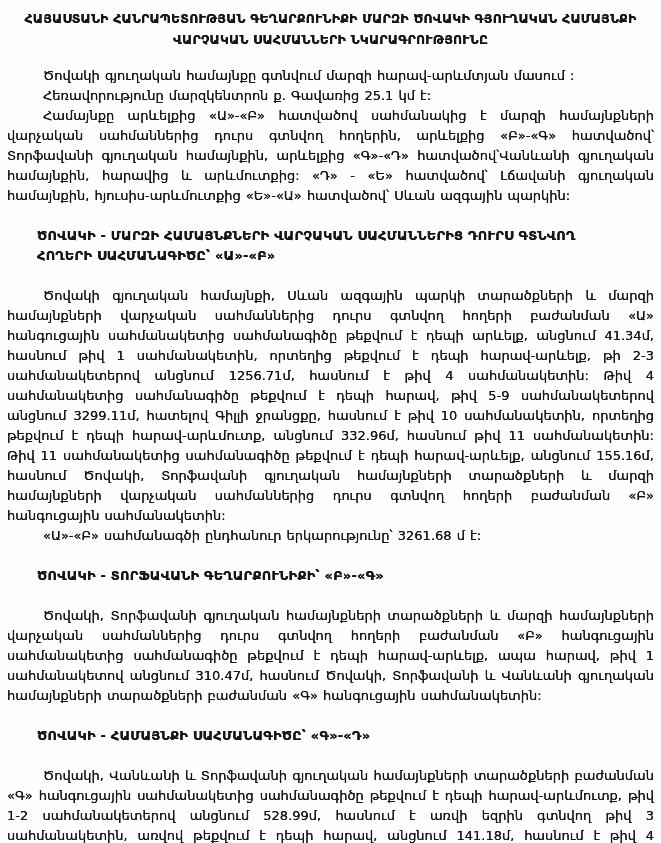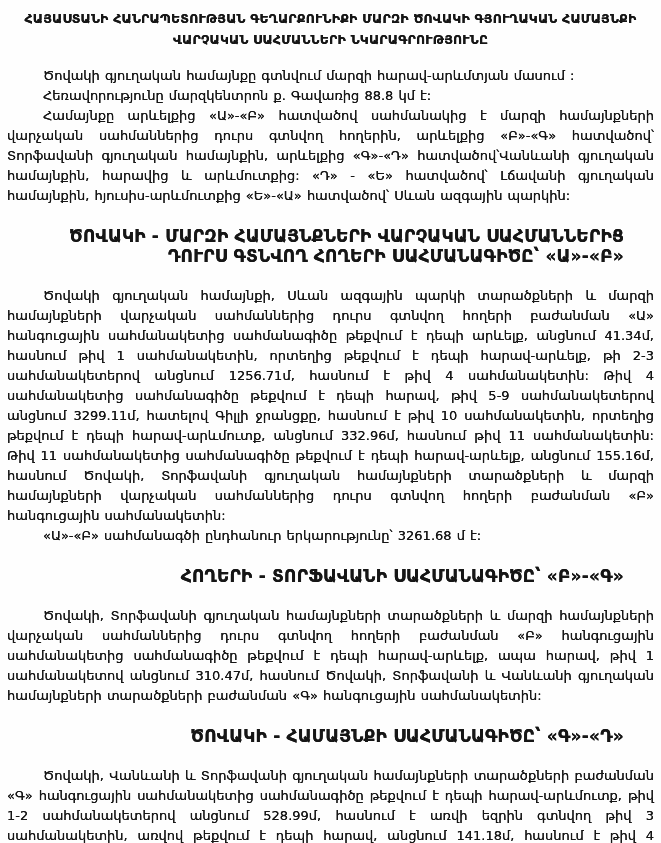--- a/index.html
+++ b/index.html
@@ -40,23 +40,23 @@
     font-size: 13px;
     line-height: 20px;
     text-align: justify;
     text-indent: 36px;
     word-spacing: 1px;
   }
   p.no-just {
     text-align: left;
   }
   h2.section-heading {
-    text-align: right;
+    text-align: left;
     font-weight: bold;
-    font-size: 17px;
+    font-size: 13px;
     line-height: 20px;
     margin: 20px 30px 20px 30px;
     letter-spacing: 0.2px;
   }
   .section-body {
     margin-top: 0;
   }
   .length-line {
     margin-top: 0;
   }
@@ -66,32 +66,32 @@
 
 <div class="page">
 
   <div class="doc-title">
     <div>ՀԱՅԱՍՏԱՆԻ ՀԱՆՐԱՊԵՏՈՒԹՅԱՆ ԳԵՂԱՐՔՈՒՆԻՔԻ ՄԱՐԶԻ ԾՈՎԱԿԻ  ԳՅՈՒՂԱԿԱՆ ՀԱՄԱՅՆՔԻ</div>
     <div>ՎԱՐՉԱԿԱՆ ՍԱՀՄԱՆՆԵՐԻ ՆԿԱՐԱԳՐՈՒԹՅՈՒՆԸ</div>
   </div>
 
   <div class="intro">
     <p class="body-par no-just">Ծովակի գյուղական համայնքը գտնվում մարզի հարավ-արևմտյան մասում :</p>
-    <p class="body-par no-just">Հեռավորությունը մարզկենտրոն ք. Գավառից 88.8 կմ է:</p>
+    <p class="body-par no-just">Հեռավորությունը մարզկենտրոն ք. Գավառից 25.1 կմ է:</p>
     <p class="body-par">Համայնքը արևելքից «Ա»-«Բ» հատվածով սահմանակից է մարզի համայնքների վարչական սահմաններից դուրս գտնվող հողերին, արևելքից «Բ»-«Գ» հատվածով՝ Տորֆավանի գյուղական համայնքին, արևելքից «Գ»-«Դ» հատվածով՝Վանևանի գյուղական համայնքին, հարավից և արևմուտքից: «Դ» - «Ե» հատվածով՝ Լճավանի գյուղական համայնքին, հյուսիս-արևմուտքից «Ե»-«Ա» հատվածով՝ Սևան ազգային պարկին:</p>
   </div>
 
   <div>
     <h2 class="section-heading">ԾՈՎԱԿԻ - ՄԱՐԶԻ ՀԱՄԱՅՆՔՆԵՐԻ ՎԱՐՉԱԿԱՆ ՍԱՀՄԱՆՆԵՐԻՑ ԴՈՒՐՍ ԳՏՆՎՈՂ ՀՈՂԵՐԻ ՍԱՀՄԱՆԱԳԻԾԸ՝ «Ա»-«Բ»</h2>
     <p class="body-par section-body">Ծովակի գյուղական համայնքի, Սևան ազգային պարկի տարածքների և մարզի համայնքների վարչական սահմաններից դուրս գտնվող հողերի բաժանման «Ա» հանգուցային սահմանակետից սահմանագիծը թեքվում է դեպի արևելք, անցնում 41.34մ, հասնում թիվ 1 սահմանակետին, որտեղից թեքվում է դեպի հարավ-արևելք, թի 2-3 սահմանակետերով անցնում 1256.71մ, հասնում է թիվ 4 սահմանակետին: Թիվ 4 սահմանակետից սահմանագիծը թեքվում է դեպի հարավ, թիվ 5-9 սահմանակետերով անցնում 3299.11մ, հատելով Գիլլի ջրանցքը, հասնում է թիվ 10 սահմանակետին, որտեղից թեքվում է դեպի հարավ-արևմուտք, անցնում 332.96մ, հասնում թիվ 11 սահմանակետին: Թիվ 11 սահմանակետից սահմանագիծը թեքվում է դեպի հարավ-արևելք, անցնում 155.16մ, հասնում Ծովակի, Տորֆավանի գյուղական  համայնքների տարածքների և մարզի համայնքների վարչական սահմաններից դուրս գտնվող հողերի  բաժանման «Բ» հանգուցային սահմանակետին:</p>
     <p class="body-par length-line no-just">«Ա»-«Բ» սահմանագծի ընդհանուր երկարությունը՝ 3261.68 մ է:</p>
   </div>
 
   <div>
-    <h2 class="section-heading">ՀՈՂԵՐԻ - ՏՈՐՖԱՎԱՆԻ ՍԱՀՄԱՆԱԳԻԾԸ՝ «Բ»-«Գ»</h2>
+    <h2 class="section-heading">ԾՈՎԱԿԻ - ՏՈՐՖԱՎԱՆԻ ԳԵՂԱՐՔՈՒՆԻՔԻ՝ «Բ»-«Գ»</h2>
     <p class="body-par section-body">Ծովակի, Տորֆավանի գյուղական համայնքների տարածքների և մարզի համայնքների վարչական սահմաններից դուրս գտնվող հողերի բաժանման «Բ» հանգուցային սահմանակետից սահմանագիծը թեքվում է դեպի հարավ-արևելք, ապա հարավ, թիվ 1 սահմանակետով անցնում 310.47մ, հասնում Ծովակի, Տորֆավանի և Վանևանի գյուղական համայնքների տարածքների բաժանման «Գ» հանգուցային սահմանակետին:</p>
   </div>
 
   <div>
     <h2 class="section-heading">ԾՈՎԱԿԻ - ՀԱՄԱՅՆՔԻ ՍԱՀՄԱՆԱԳԻԾԸ՝ «Գ»-«Դ»</h2>
     <p class="body-par section-body">Ծովակի, Վանևանի և Տորֆավանի գյուղական համայնքների տարածքների բաժանման «Գ» հանգուցային սահմանակետից սահմանագիծը թեքվում է դեպի հարավ-արևմուտք, թիվ 1-2 սահմանակետերով անցնում 528.99մ,  հասնում է առվի եզրին գտնվող թիվ 3 սահմանակետին, առվով թեքվում է դեպի հարավ, անցնում 141.18մ, հասնում է թիվ 4 սահմանակետին: Թիվ 4 սահմանակետից սահմանագիծը առվով թեքվում է դեպի հարավ-արևելք, ապա հարավ-արևմուտք, թիվ 5-16 սահմանակետերով անցնում 4225.84 մ, հասնում թիվ 17 սահմանակետին, ապա թեքվում է դեպի հարավ, թիվ 18 սահմանակետով անցնում</p>
   </div>
 
 </div>
 

